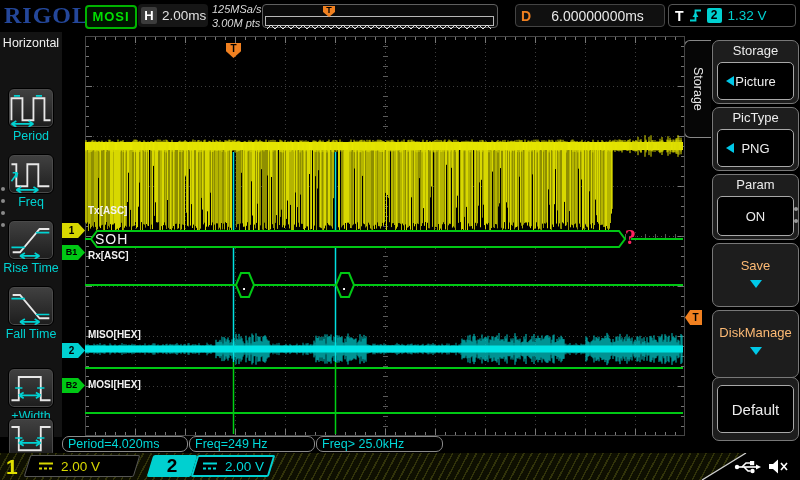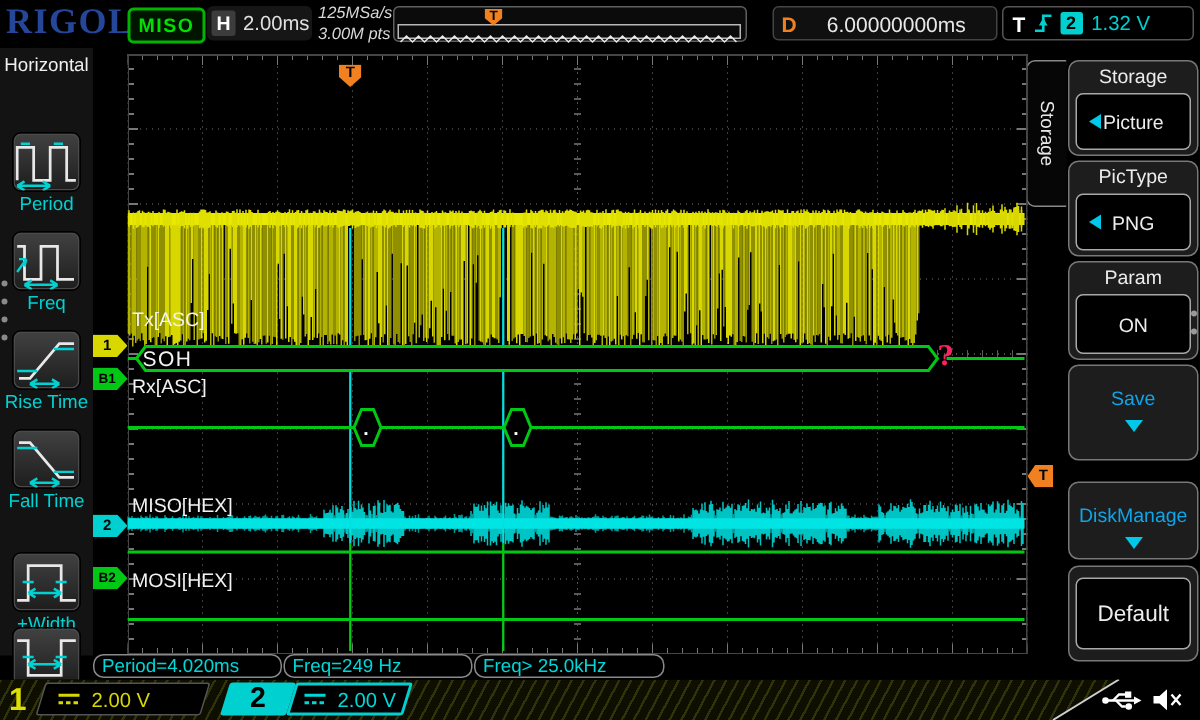--- a/index.html
+++ b/index.html
@@ -39,24 +39,24 @@
   #rightbar{position:absolute;left:684px;top:32px;width:116px;height:413px;background:#000;}
   #vtab{position:absolute;left:0;top:8px;width:26px;height:96px;border:1px solid #888;border-right:none;border-radius:6px 0 0 6px;
      background:#060606;display:flex;align-items:center;justify-content:center;}
   #vtab span{writing-mode:vertical-rl;font-size:12.5px;color:#e8e8e8;}
   .rsec{position:absolute;left:28px;width:87px;background:#1d1d1d;border:1px solid #787878;border-radius:7px;box-sizing:border-box;}
   .rhdr{color:#ececec;font-size:13px;text-align:center;line-height:19px;}
   .rbtn{position:absolute;left:4px;right:4px;background:#000;border:1px solid #a8a8a8;border-radius:5px;box-sizing:border-box;
      color:#ededed;font-size:13px;display:flex;align-items:center;justify-content:center;}
   .arrL{position:absolute;left:8px;width:0;height:0;border-top:5px solid transparent;border-bottom:5px solid transparent;border-right:8px solid #00c8e8;}
   .arrD{width:0;height:0;border-left:6px solid transparent;border-right:6px solid transparent;border-top:8px solid #00c8e8;margin:7px auto 0;}
-  .rlabel{text-align:center;color:#0ea5e9;font-size:13px;margin-top:14px;}
+  .rlabel{text-align:center;color:#fdba74;font-size:13px;margin-top:14px;}
   .rdot{position:absolute;left:110px;width:4px;height:4px;border-radius:50%;background:#9a9a9a;}
   
-  .wlabel{position:absolute;font-size:13px;color:#f2f2f2;z-index:5;}
+  .wlabel{position:absolute;font-size:10px;color:#f2f2f2;z-index:5;font-weight:bold;}
   .tagR{position:absolute;width:23px;height:15px;color:#000;font:bold 10px/15px "Liberation Sans",sans-serif;text-align:center;
      clip-path:polygon(0 0,70% 0,100% 50%,70% 100%,0 100%);z-index:6;padding-right:4px;box-sizing:border-box;}
   #trigpos{position:absolute;left:226px;top:43px;width:15px;height:15px;background:#f08020;color:#000;
      font:bold 10px/12px "Liberation Sans",sans-serif;text-align:center;
      clip-path:polygon(0 0,100% 0,100% 55%,50% 100%,0 55%);z-index:6;}
   #triglevel{position:absolute;left:685px;top:310px;width:17px;height:15px;background:#f08020;color:#000;
      font:bold 10px/15px "Liberation Sans",sans-serif;text-align:center;padding-left:4px;box-sizing:border-box;
      clip-path:polygon(100% 0,30% 0,0 50%,30% 100%,100% 100%);z-index:7;}
   #sohtext{position:absolute;left:95px;top:231px;width:528px;height:16px;text-align:left;
      font-size:14px;line-height:16px;color:#f4f4f4;letter-spacing:1px;z-index:5;}
@@ -80,21 +80,21 @@
   .chval1{color:#d8d800;font-size:13.5px;}
   .chval2{color:#00d8d8;font-size:13.5px;}
 </style>
 </head>
 <body>
 
 <div id="stage">
 
   <div id="topbar">
     <div id="logo">RIGOL</div>
-    <div id="status-badge">MISO</div>
+    <div id="status-badge">MOSI</div>
     <div id="hbox">
       <span id="hbadge">H</span>
       <span id="hval">2.00ms</span>
     </div>
     <div id="srate">
       <div>125MSa/s</div>
       <div>3.00M pts</div>
     </div>
     <div id="memstrip">
       <div id="memstrip-inner">
@@ -208,21 +208,21 @@
       <div class="rbtn" style="top:21px;height:40px">
         <span>ON</span>
       </div>
     </div>
 
     <div class="rsec" style="top:211px;height:64px">
       <div class="rlabel">Save</div>
       <div class="arrD"></div>
     </div>
 
-    <div class="rsec" style="top:289px;height:52px">
+    <div class="rsec" style="top:278px;height:68px">
       <div class="rlabel">DiskManage</div>
       <div class="arrD"></div>
     </div>
 
     <div class="rsec" style="top:345px;height:64px">
       <div class="rbtn" style="top:7px;height:48px;font-size:15px">
         <span>Default</span>
       </div>
     </div>
 

